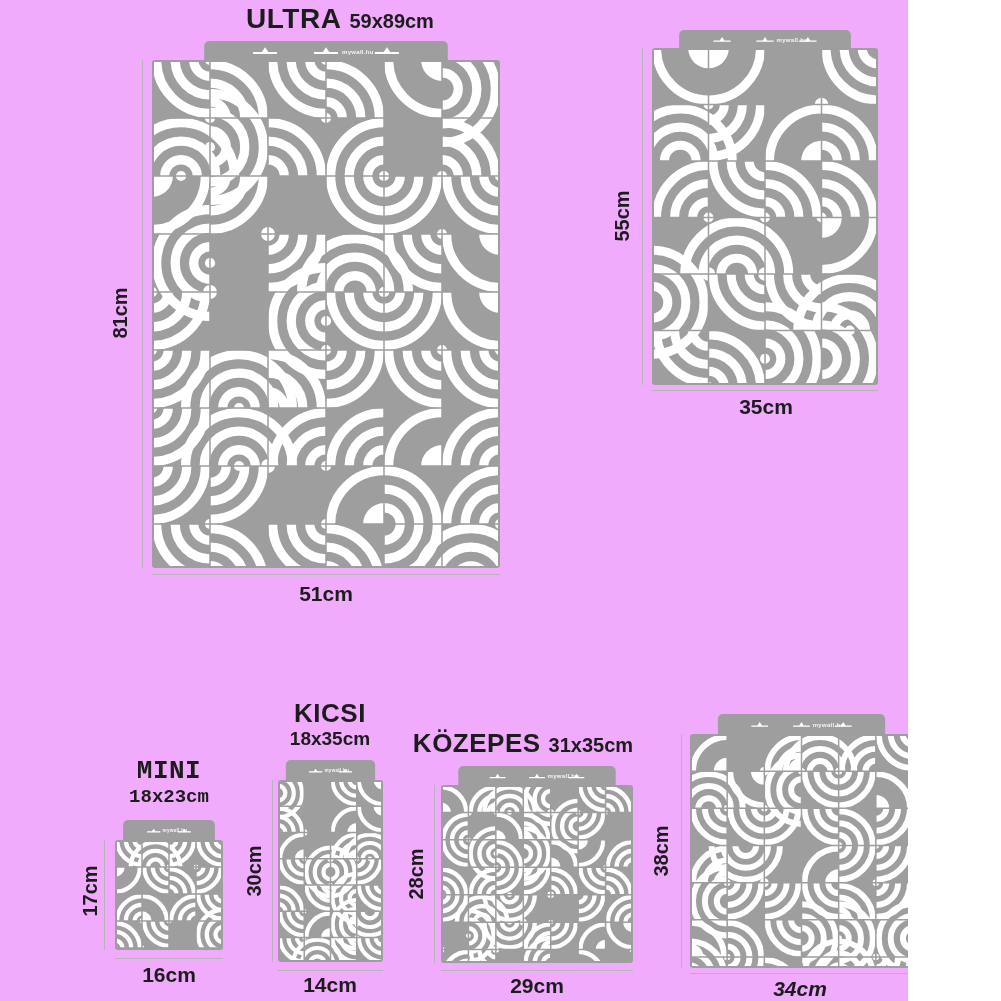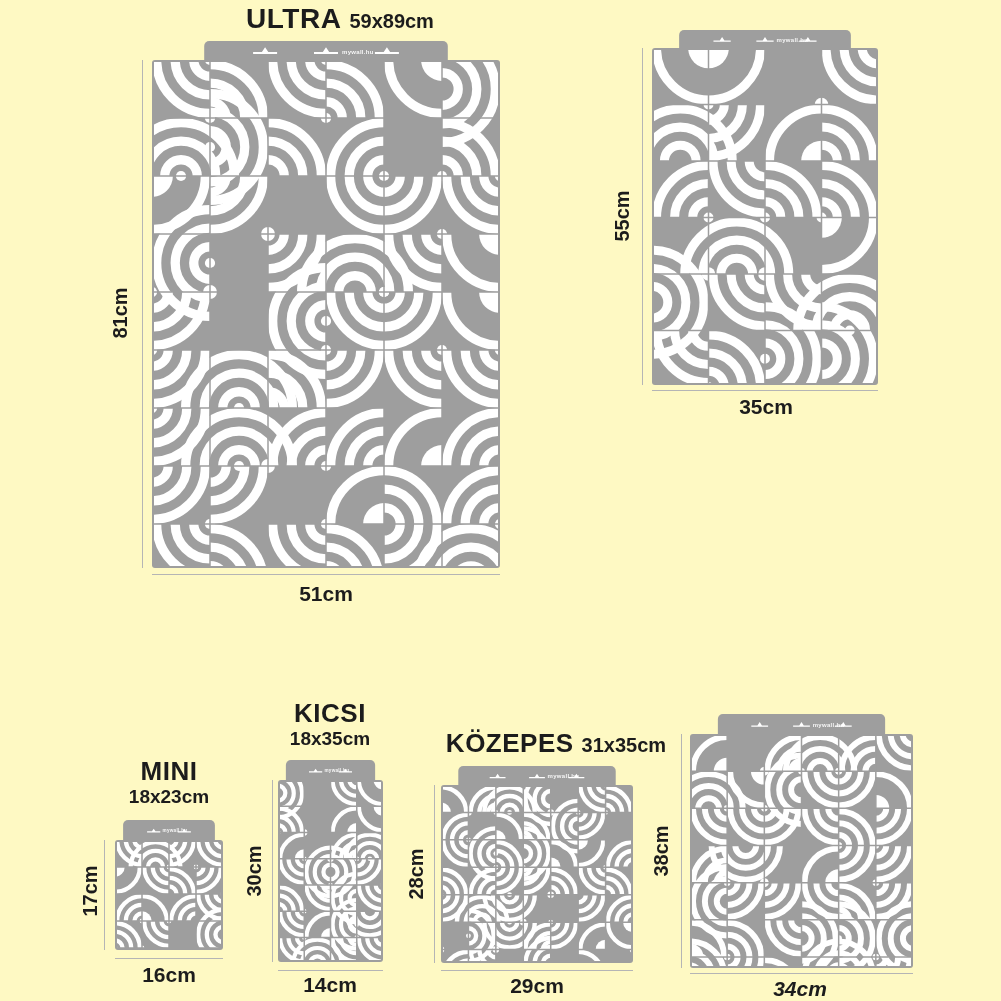--- a/index.html
+++ b/index.html
@@ -1,17 +1,17 @@
 <!DOCTYPE html>
 <html><head>
 <meta charset="utf-8">
 <style>
   html,body{margin:0;padding:0;background:#ffffff;}
   body{width:1001px;height:1001px;font-family:"Liberation Sans",sans-serif;}
-  .canvas{position:relative;width:1001px;height:1001px;overflow:hidden;background:#fef9c3;}
+  .canvas{position:relative;width:908px;height:1001px;overflow:hidden;background:#f0abfc;}
   .title{position:absolute;transform:translateX(-50%);color:#1c1c1c;font-weight:700;
          white-space:nowrap;text-align:center;line-height:1.08;}
   .title .nm{font-size:28px;letter-spacing:.5px;}
   .title .sz{font-size:20px;margin-left:8px;}
   .title.stacked .nm{font-size:26px;text-align:right;}
   .title.stacked .sz{display:block;margin-left:0;font-size:19px;margin-top:2px;}
   .vline,.hline{position:absolute;background:#b5b5b5;}
   .vline{width:1px;}
   .hline{height:1px;}
   .vlabel,.hlabel{position:absolute;font-weight:700;color:#1c1c1c;font-size:20px;white-space:nowrap;}
@@ -322,21 +322,21 @@
         <line stroke="#9e9e9e" stroke-width="1.5" x1="0" y1="300.5" x2="226" y2="300.5"></line>
       </g>
       <path d="M-12,2.6 L-12,0.6 L-3.2,0.6 L0,-4.2 L3.2,0.6 L12,0.6 L12,2.6 Z" fill="#ffffff" transform="translate(70.1,10.0) scale(0.72)"></path>
       <path d="M-12,2.6 L-12,0.6 L-3.2,0.6 L0,-4.2 L3.2,0.6 L12,0.6 L12,2.6 Z" fill="#ffffff" transform="translate(113.0,10.0) scale(0.72)"></path>
       <path d="M-12,2.6 L-12,0.6 L-3.2,0.6 L0,-4.2 L3.2,0.6 L12,0.6 L12,2.6 Z" fill="#ffffff" transform="translate(155.9,10.0) scale(0.72)"></path>
       <text x="124.5" y="11.6" font-size="6" font-weight="700" fill="#ffffff" fill-opacity="0.9" letter-spacing="0.3">mywall.hu</text>
     </svg>
   <div class="hline" style="left:652px;top:390px;width:226px;"></div>
   <div class="hlabel" style="left:766px;top:395px;">35cm</div>
 
-  <div class="title stacked" style="left:169px;top:757px;">
+  <div class="title stacked" style="left:169px;top:757px;font-family:Liberation Mono, monospace;">
     <span class="nm">MINI</span><span class="sz">18x23cm</span>
   </div>
   <div class="vline" style="left:104px;top:840px;height:110px;"></div>
   <div class="vlabel" style="left:90px;top:891px;">17cm</div>
   <svg class="stencil" style="left:115px;top:820px;" width="108" height="130" viewBox="0 0 108 130">
       <rect x="8.100000000000001" y="0" width="91.8" height="28" rx="5" fill="#9e9e9e"></rect>
       <rect x="0" y="20" width="108" height="110" rx="3" fill="#9e9e9e"></rect>
       <defs>
         <clipPath id="clip2">
           <rect x="2" y="22" width="104" height="106"></rect>
@@ -528,21 +528,21 @@
         <line stroke="#9e9e9e" stroke-width="1.5" x1="0" y1="151.25" x2="105" y2="151.25"></line>
         <line stroke="#9e9e9e" stroke-width="1.5" x1="0" y1="177.5" x2="105" y2="177.5"></line>
       </g>
       <path d="M-12,2.6 L-12,0.6 L-3.2,0.6 L0,-4.2 L3.2,0.6 L12,0.6 L12,2.6 Z" fill="#ffffff" transform="translate(37.6,11.0) scale(0.55)"></path>
       <path d="M-12,2.6 L-12,0.6 L-3.2,0.6 L0,-4.2 L3.2,0.6 L12,0.6 L12,2.6 Z" fill="#ffffff" transform="translate(67.4,11.0) scale(0.55)"></path>
       <text x="46.4" y="12.2" font-size="4.6" font-weight="700" fill="#ffffff" fill-opacity="0.9" letter-spacing="0.3">mywall.hu</text>
     </svg>
   <div class="hline" style="left:278px;top:970px;width:105px;"></div>
   <div class="hlabel" style="left:330px;top:973px;">14cm</div>
 
-  <div class="title" style="left:556px;top:729px;text-align:right;">
+  <div class="title" style="left:523px;top:729px;text-align:right;">
     <span class="nm" style="font-size:26px;">KÖZEPES</span><span class="sz">31x35cm</span>
   </div>
   <div class="vline" style="left:434px;top:785px;height:178px;"></div>
   <div class="vlabel" style="left:416px;top:874px;">28cm</div>
   <svg class="stencil" style="left:441px;top:766px;" width="192" height="197" viewBox="0 0 192 197">
       <rect x="17.28" y="0" width="157.44" height="27" rx="5" fill="#9e9e9e"></rect>
       <rect x="0" y="19" width="192" height="178" rx="3" fill="#9e9e9e"></rect>
       <defs>
         <clipPath id="clip4">
           <rect x="2" y="21" width="188" height="174"></rect>

